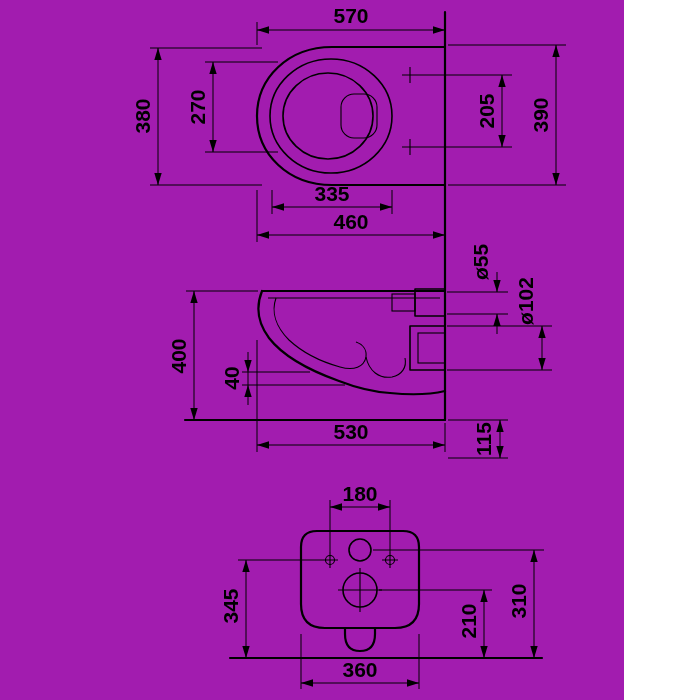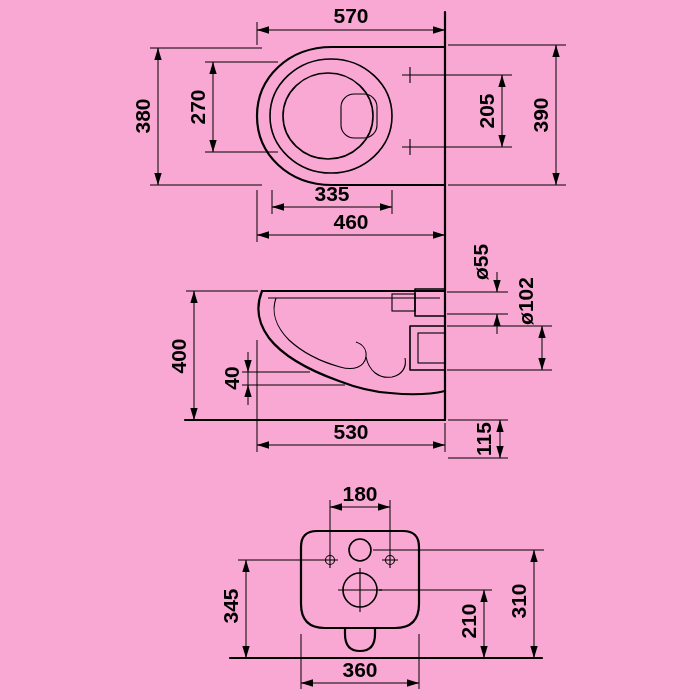--- a/index.html
+++ b/index.html
@@ -1,16 +1,16 @@
 <!DOCTYPE html>
 <html><head>
 <meta charset="utf-8">
 <style>
   html,body{margin:0;padding:0;background:#ffffff;}
-  #stage{position:relative;width:700px;height:700px;background:#f9a8d4;overflow:hidden;
+  #stage{position:relative;width:624px;height:700px;background:#a21caf;overflow:hidden;
          font-family:"Liberation Sans", sans-serif;}
   svg{display:block;}
   .obj{fill:none;stroke:#000;stroke-width:2.2;stroke-linejoin:round;stroke-linecap:round;}
   .obj2{fill:none;stroke:#000;stroke-width:1.6;stroke-linejoin:round;stroke-linecap:round;}
   .thin{fill:none;stroke:#000;stroke-width:1.1;stroke-linecap:butt;}
   .dim{fill:none;stroke:#000;stroke-width:1;}
   .dimtxt{font-family:"Liberation Sans", sans-serif;font-size:21px;font-weight:bold;fill:#000;
           text-anchor:middle;}
 </style>
 </head>

